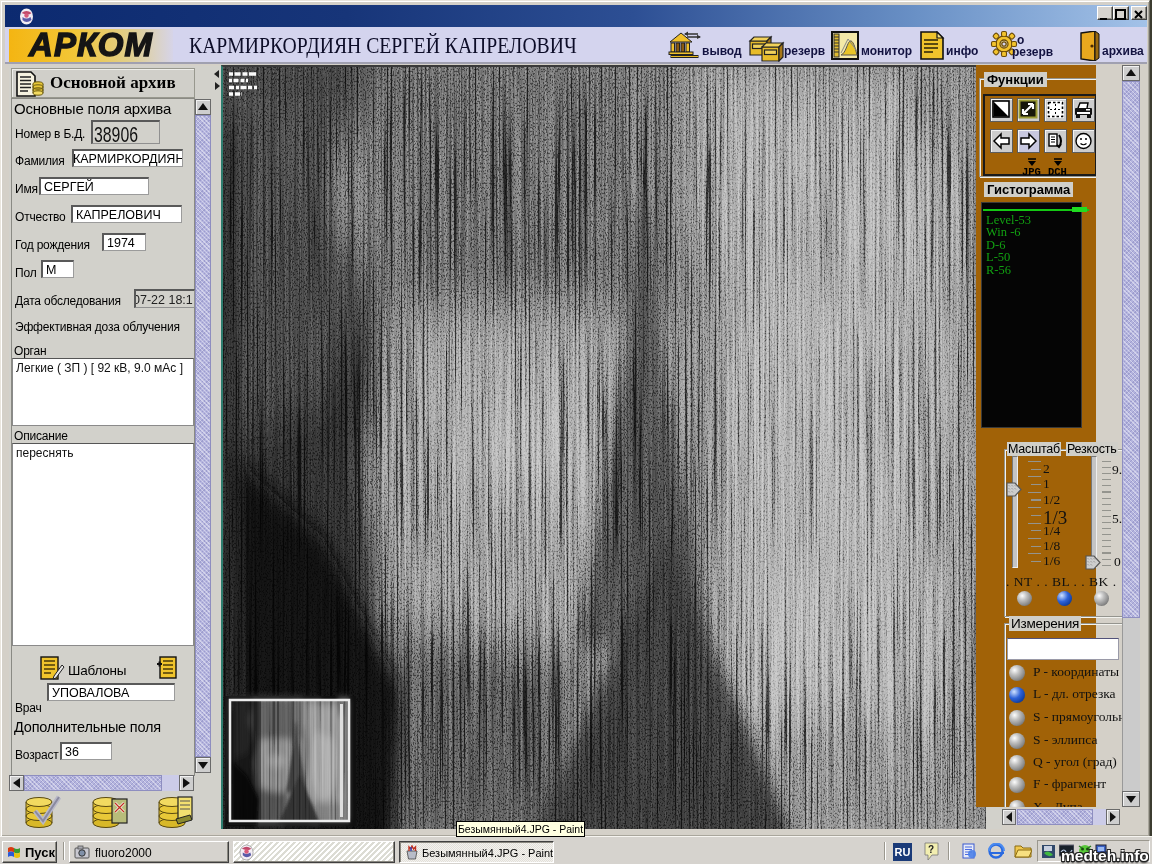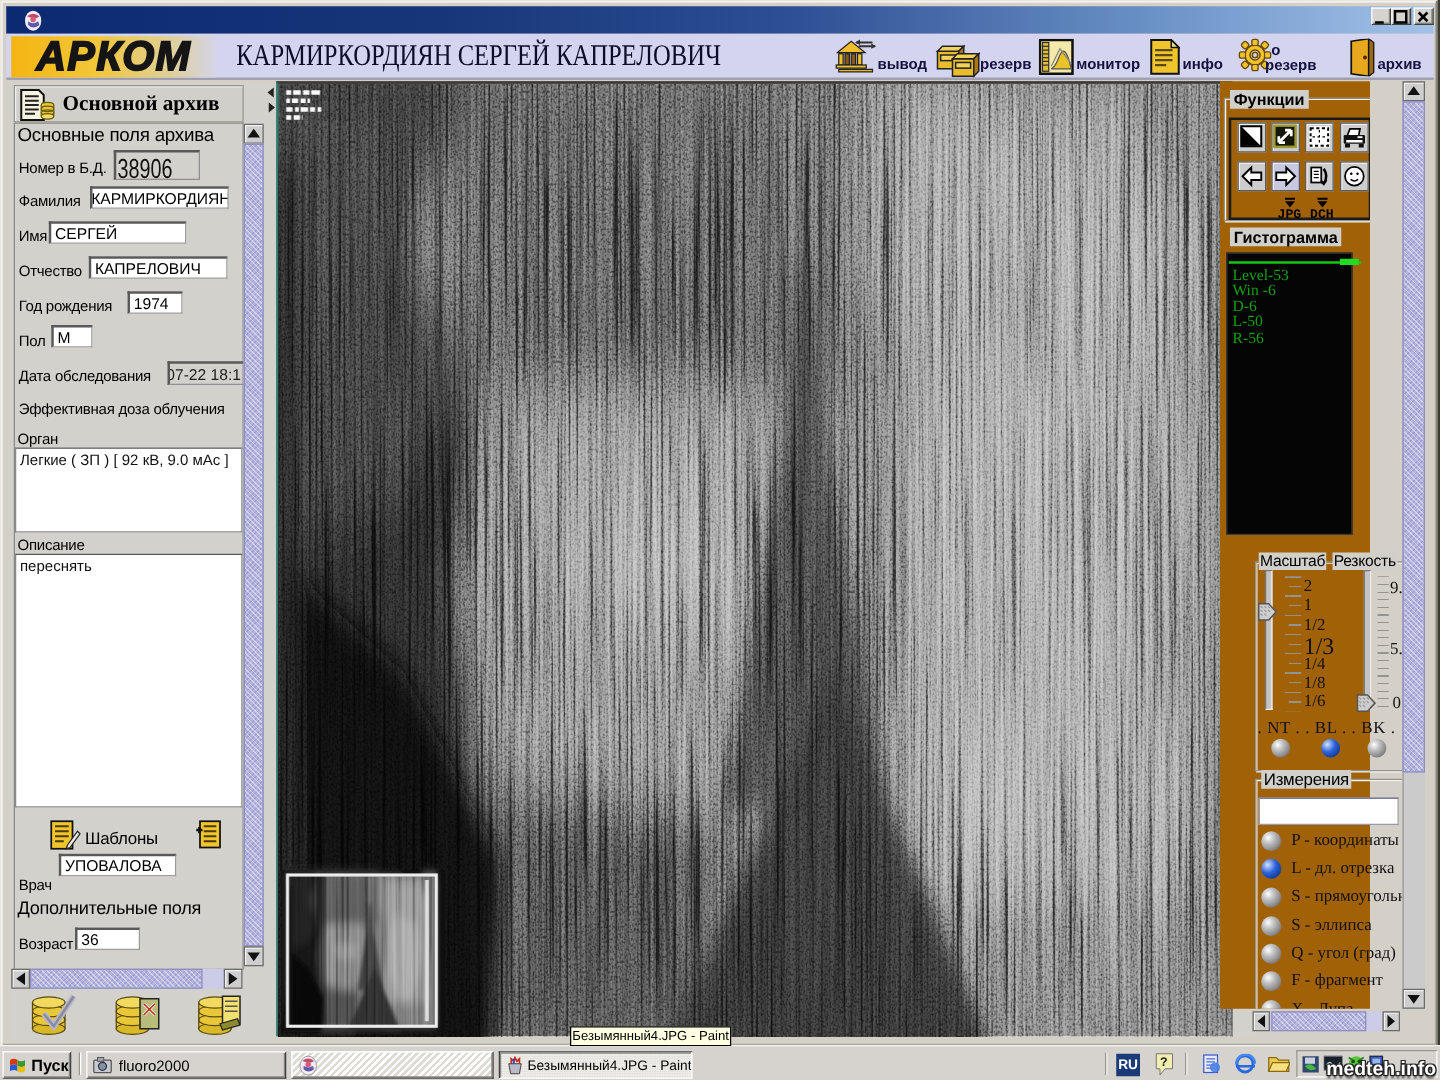--- a/index.html
+++ b/index.html
@@ -123,21 +123,21 @@
  <circle cx="15" cy="14" r="2.2" fill="#d4d4ee"></circle>
  </g>
 </svg>
 <div class="tlab" style="left:1012px;top:6px">о</div>
 <div class="tlab" style="left:1007px;top:18px">резерв</div>
       <svg class="abs" style="left:1074px;top:4px" width="22" height="30" viewBox="0 0 22 30">
  <polygon points="2,2 16,0 16,30 2,28" fill="#e8a81e" stroke="#111" stroke-width="1.4"></polygon>
  <polygon points="16,0 20,3 20,27 16,30" fill="#9a6a10" stroke="#111" stroke-width="1"></polygon>
  <circle cx="13" cy="15" r="1.6" fill="#4a2a00"></circle>
 </svg>
-<div class="tlab" style="left:1097px;top:17px">архив</div>
+<div class="tlab" style="left:1097px;top:17px">архива</div>
     </div>
 <div class="abs" style="left:8px;top:65px;width:212px;height:767px;background:#d2d1cb">
  <div class="abs" style="left:2px;top:2px;width:184px;height:30px;background:#d0cfc9;border:1px solid #98988e;box-shadow:inset 1px 1px 0 #eeeeea">
   <svg class="abs" style="left:4px;top:2px" width="30" height="26" viewBox="0 0 30 26">
    <polygon points="1,1 15,1 19,5 19,25 1,25" fill="#f6f2e0" stroke="#111" stroke-width="1.6"></polygon>
    <path d="M4 6 h11 M4 9.5 h11 M4 13 h11 M4 16.5 h11 M4 20 h8" stroke="#222" stroke-width="1.6"></path>
    <g stroke="#6a5a10" stroke-width="1">
     <ellipse cx="22" cy="13" rx="5" ry="2.2" fill="#e8c838"></ellipse>
     <rect x="17" y="13" width="10" height="9" fill="#e8c838" stroke="none"></rect>
     <path d="M17 13 v9 M27 13 v9"></path>
@@ -178,21 +178,21 @@
  <path d="M4 5 h11 M4 9 h11 M4 13 h11 M4 17 h7" stroke="#4a3a08" stroke-width="1.6"></path>
  <path d="M14 20 L22 9 24 11 16 22 13 23 Z" fill="#e8e8e8" stroke="#222" stroke-width="1"></path>
 </svg>
     <div class="lbl" style="left:67px;top:662px;font-size:13.5px">Шаблоны</div>
     <svg class="abs" style="left:155px;top:654px" width="24" height="27" viewBox="0 0 24 27">
  <rect x="4" y="2" width="16" height="21" fill="#f0c42c" stroke="#111" stroke-width="1.4"></rect>
  <path d="M7 6 h10 M7 10 h10 M7 14 h10 M7 18 h10" stroke="#4a3a08" stroke-width="1.6"></path>
  <path d="M1 9 h5 M3.5 6.5 v5" stroke="#111" stroke-width="2"></path>
 </svg>
     <div class="lbl" style="left:14px;top:700px">Врач</div>
-    <div class="inp abs" style="left:46px;top:682px;width:94px;height:18px;">УПОВАЛОВА</div>
+    <div class="inp abs" style="left:46px;top:682px;width:128px;height:18px;">УПОВАЛОВА</div>
     <div class="lbl" style="left:13px;top:718px;font-size:14.5px">Дополнительные поля</div>
     <div class="lbl" style="left:14px;top:747px">Возраст</div>
     <div class="inp abs" style="left:59px;top:741px;width:52px;height:18px;">36</div>
 <div class="sbtn abs" style="left:194px;top:98px;width:16px;height:16px"><svg width="14" height="14">
         <polygon points="7,3 12,10 2,10" fill="#111"></polygon>
       </svg></div>
 <div class="abs strack" style="left:194px;top:114px;width:16px;height:642px;background:#cccce8"></div>
 <div class="mthumb abs" style="left:194px;top:114px;width:16px;height:642px"></div>
 <div class="sbtn abs" style="left:194px;top:756px;width:16px;height:16px"><svg width="14" height="14">
         <polygon points="7,11 12,4 2,4" fill="#111"></polygon>

